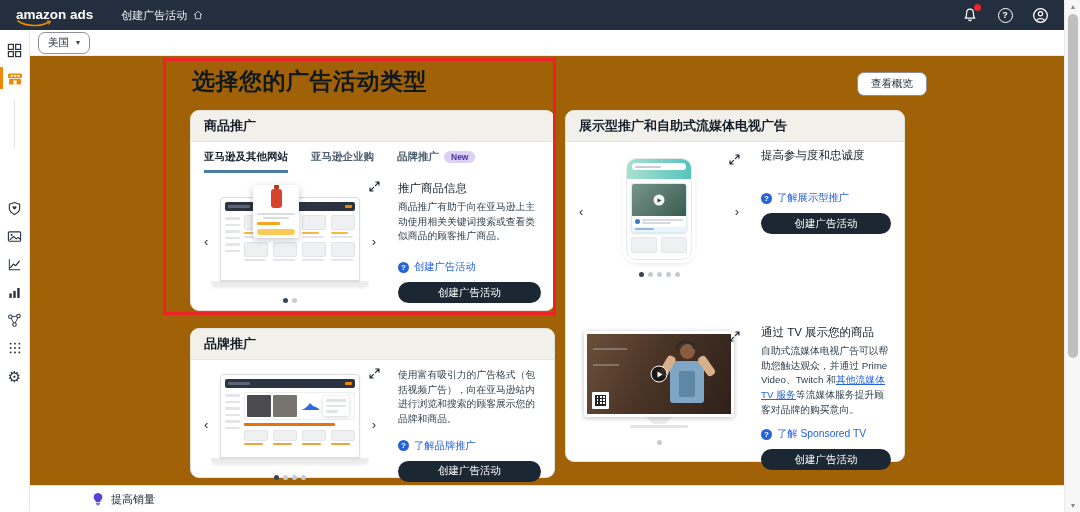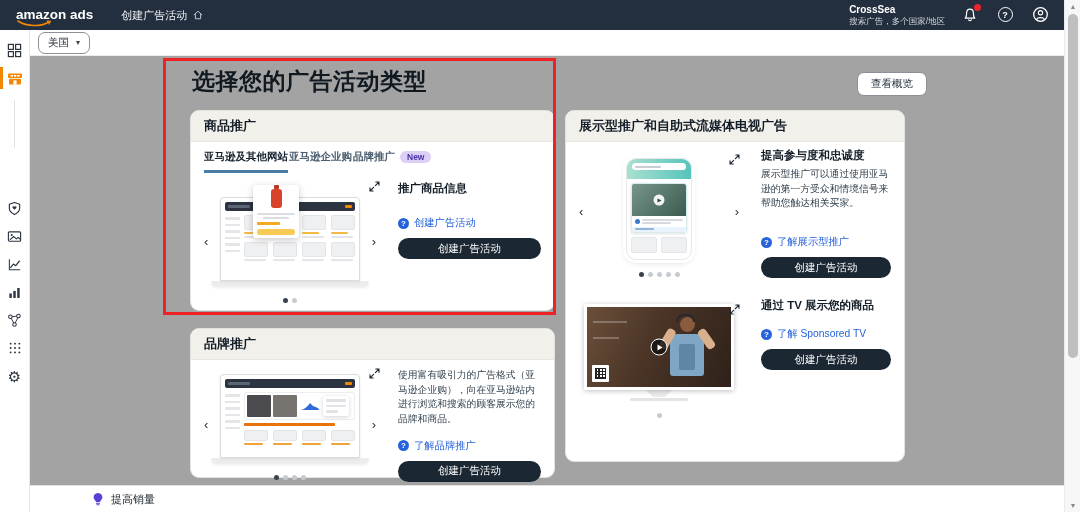--- a/index.html
+++ b/index.html
@@ -32,60 +32,60 @@
   .sitem.active::before { content:""; position:absolute; left:0; top:3px; bottom:3px; width:3px; background:#F08804; }
   .sdiv { width:1px; height:48px; background:#e2e2e2; margin:8px 0 46px; }
   .gearglyph { font-size:15px; color:#2b3440; line-height:1; }
   
   .regionrow { position:absolute; top:30px; left:30px; right:16px; height:26px; background:#fff;
     border-bottom:1px solid #ececec; display:flex; align-items:center; padding-left:8px; }
   .regiondd { display:flex; align-items:center; gap:7px; border:1px solid #8D9096; border-radius:7px;
     background:#fff; padding:3px 9px; font-size:10.5px; color:#23313d; cursor:pointer; }
   .regiondd .caret { font-size:8px; color:#444; }
   
-  .content { position:absolute; top:56px; left:30px; right:16px; bottom:27px; background:#a3a3a3; }
+  .content { position:absolute; top:56px; left:30px; right:16px; bottom:27px; background:#a16207; }
   .heading { position:absolute; left:162px; top:10px; font-size:23px; font-weight:bold; color:#101820; letter-spacing:.5px; }
   .overviewbtn { position:absolute; left:827px; top:16px; background:#fff; border:1px solid #8D9096;
     border-radius:7px; padding:4px 13px; font-size:10.5px; color:#23313d; cursor:pointer; }
   .redbox { position:absolute; left:133px; top:2px; width:393px; height:257px;
     border:3px solid #EC2227; z-index:3; pointer-events:none; }
   .card { position:absolute; border:1px solid #e4e2dd; border-radius:9px; background:#fff; }
   .card-head { background:#F2F0EB; border-bottom:1px solid #e7e5e0; border-radius:8px 8px 0 0;
     padding:6px 13px; font-weight:bold; font-size:13px; color:#141e28; }
   .card-sp { left:160px; top:54px; width:365px; height:201px; }
   .card-sb { left:160px; top:272px; width:365px; height:150px; }
   .card-sd { left:535px; top:54px; width:340px; height:352px; }
-  .tabs { display:flex; gap:1px; padding:8px 13px 0; }
+  .tabs { display:flex; gap:23px; padding:8px 13px 0; }
   .tab { font-size:10.5px; font-weight:bold; color:#4b5d6e; padding-bottom:6px; display:flex;
     align-items:center; gap:5px; cursor:pointer; border-bottom:3px solid transparent; }
   .tab.active { color:#15222e; border-bottom-color:#4A7CA8; }
   .badge { background:#DCD0F6; color:#4A2FA5; border-radius:8px; padding:1px 7px; font-size:8.5px; font-weight:bold; }
   .card-body { position:relative; display:flex; gap:12px; padding:8px 13px 6px; }
   .carousel { position:relative; display:flex; flex-direction:column; align-items:center; flex:0 0 172px; }
   .card-sd .carousel { flex:0 0 160px; }
   .chev { position:absolute; top:44%; font-size:13px; color:#333; cursor:pointer; line-height:1; }
   .chev.l { left:0; } .chev.r { right:0; }
   .dots { display:flex; gap:4px; margin-top:12px; justify-content:center; }
   .dot { width:5px; height:5px; border-radius:50%; background:#c7cbd1; cursor:pointer; }
   .dot.active { background:#39424e; }
   .expand { position:absolute; cursor:pointer; }
   .card-sp .expand { left:178px; top:8px; }
   .card-sb .expand { left:178px; top:8px; }
   .infocol { flex:1; display:flex; flex-direction:column; padding-left:10px; }
-  .ititle { font-weight:bold; font-size:11.5px; color:#141e28; margin-bottom:4px; }
+  .ititle { font-weight:normal; font-size:11.5px; color:#141e28; margin-bottom:4px; }
   .idesc { font-size:9.8px; color:#33424f; line-height:1.5; }
   .idesc .dlink { color:#2662D9; text-decoration:underline; cursor:pointer; }
   .learn { display:flex; align-items:center; gap:5px; color:#2662D9; font-size:10.3px; margin-top:16px; cursor:pointer; }
   .iinfo { width:11px; height:11px; border-radius:50%; background:#2662D9; color:#fff; font-size:8px;
     font-weight:bold; display:inline-flex; align-items:center; justify-content:center; flex:none; }
   .cta { margin-top:8px; height:21px; background:#1B2733; color:#fff; border:none; border-radius:13px;
     font-size:10.5px; width:100%; cursor:pointer; font-family:inherit; }
   .sdbody { padding:6px 13px; }
   .sdrow { position:relative; display:flex; gap:12px; }
-  .sdrow + .sdrow { margin-top:20px; }
+  .sdrow + .sdrow { margin-top:48px; }
   .sdrow .expand { left:150px; top:6px; }
   
   .laptop { width:140px; margin-top:16px; position:relative; }
   .ltscreen { background:#fff; border:1px solid #dcdcdc; border-radius:4px 4px 0 0; height:84px;
     padding:4px; position:relative; box-shadow:0 1px 3px rgba(0,0,0,.07); }
   .ltbase { height:5px; background:#ececec; border-radius:0 0 7px 7px; margin:0 -9px; box-shadow:0 2px 3px rgba(0,0,0,.08); }
   .ltnav { height:9px; background:#2b3440; border-radius:2px; display:flex; align-items:center;
     justify-content:space-between; padding:0 3px; }
   .ltnav i { display:block; width:22px; height:3px; background:#5a6675; border-radius:1px; }
   .ltnav i.o { width:7px; background:#F08804; }
@@ -181,24 +181,20 @@
       <path d="M33 1.5 l-2.8 -0.4 M33 1.5 l-1 2.4" stroke="#F08804" stroke-width="1.3" fill="none" stroke-linecap="round"></path>
     </svg>
   </div>
   <div class="ptitle">
     <span>创建广告活动</span>
     <svg width="12" height="12" viewBox="0 0 16 16">
       <path d="M2.5 8 L8 3 L13.5 8 M4.5 6.8 V13 H11.5 V6.8" stroke="#c6ccd4" stroke-width="1.3" fill="none" stroke-linejoin="round"></path>
     </svg>
   </div>
   <div class="topright">
-    <div class="acct">
-      <div class="nm">CrossSea</div>
-      <div class="sb">搜索广告，多个国家/地区</div>
-    </div>
     <div class="tico">
       <svg width="16" height="16" viewBox="0 0 16 16">
         <path d="M8 2.2 C5.9 2.2 4.7 3.8 4.6 6 L4.3 9.4 L3.2 11.2 H12.8 L11.7 9.4 L11.4 6 C11.3 3.8 10.1 2.2 8 2.2 Z" stroke="#fff" stroke-width="1.2" fill="none" stroke-linejoin="round"></path>
         <path d="M6.7 12.8 C7 13.8 9 13.8 9.3 12.8" stroke="#fff" stroke-width="1.2" fill="none" stroke-linecap="round"></path>
       </svg>
       <span class="ndot"></span>
     </div>
     <div class="tico">
       <div class="qcirc">?</div>
     </div>
@@ -385,20 +381,21 @@
             <span class="dot"></span>
           </div>
       </div>
       <span class="expand">
         <svg width="11" height="11" viewBox="0 0 11 11">
             <path d="M1 10 L4.6 6.4 M1 10 H4.2 M1 10 V6.8 M10 1 L6.4 4.6 M10 1 H6.8 M10 1 V4.2" stroke="#1d2733" stroke-width="1.1" fill="none" stroke-linecap="round"></path>
           </svg>
       </span>
       <div class="infocol">
         <div class="ititle">推广商品信息</div>
+        <div class="idesc">商品推广有助于向在亚马逊上主动使用相关关键词搜索或查看类似商品的顾客推广商品。</div>
         <div class="learn">
           <span class="iinfo">?</span>
           <span>创建广告活动</span>
         </div>
         <button class="cta">创建广告活动</button>
       </div>
     </div>
   </section>
 
   <section class="card card-sb">
@@ -465,21 +462,21 @@
             <span class="dot"></span>
             <span class="dot"></span>
           </div>
       </div>
       <span class="expand">
         <svg width="11" height="11" viewBox="0 0 11 11">
             <path d="M1 10 L4.6 6.4 M1 10 H4.2 M1 10 V6.8 M10 1 L6.4 4.6 M10 1 H6.8 M10 1 V4.2" stroke="#1d2733" stroke-width="1.1" fill="none" stroke-linecap="round"></path>
           </svg>
       </span>
       <div class="infocol">
-        <div class="idesc">使用富有吸引力的广告格式（亚马逊企业购），向在亚马逊站内进行浏览和搜索的顾客展示您的品牌和商品。</div>
+        <div class="idesc">使用富有吸引力的广告格式（包括视频广告），向在亚马逊站内进行浏览和搜索的顾客展示您的品牌和商品。</div>
         <div class="learn" style="margin-top:12px">
           <span class="iinfo">?</span>
           <span>了解品牌推广</span>
         </div>
         <button class="cta">创建广告活动</button>
       </div>
     </div>
   </section>
 
   <section class="card card-sd">
@@ -523,21 +520,20 @@
               <span class="dot"></span>
             </div>
         </div>
         <span class="expand">
           <svg width="11" height="11" viewBox="0 0 11 11">
               <path d="M1 10 L4.6 6.4 M1 10 H4.2 M1 10 V6.8 M10 1 L6.4 4.6 M10 1 H6.8 M10 1 V4.2" stroke="#1d2733" stroke-width="1.1" fill="none" stroke-linecap="round"></path>
             </svg>
         </span>
         <div class="infocol">
           <div class="ititle">提高参与度和忠诚度</div>
-          <div class="idesc">展示型推广可以通过使用亚马逊的第一方受众和情境信号来帮助您触达相关买家。</div>
           <div class="learn" style="margin-top:24px">
             <span class="iinfo">?</span>
             <span>了解展示型推广</span>
           </div>
           <button class="cta">创建广告活动</button>
         </div>
       </div>
 
       <div class="sdrow">
         <div class="carousel">
@@ -565,20 +561,23 @@
               <span class="dot"></span>
             </div>
         </div>
         <span class="expand">
           <svg width="11" height="11" viewBox="0 0 11 11">
               <path d="M1 10 L4.6 6.4 M1 10 H4.2 M1 10 V6.8 M10 1 L6.4 4.6 M10 1 H6.8 M10 1 V4.2" stroke="#1d2733" stroke-width="1.1" fill="none" stroke-linecap="round"></path>
             </svg>
         </span>
         <div class="infocol">
           <div class="ititle">通过 TV 展示您的商品</div>
+          <div class="idesc">
+            <span>自助式流媒体电视广告可以帮助您触达观众，并通过 Prime Video、Twitch 和</span><span class="dlink">其他流媒体 TV 服务</span><span>等流媒体服务提升顾客对品牌的购买意向。</span>
+          </div>
           <div class="learn" style="margin-top:10px">
             <span class="iinfo">?</span>
             <span>了解 Sponsored TV</span>
           </div>
           <button class="cta">创建广告活动</button>
         </div>
       </div>
     </div>
   </section>
 </div>

